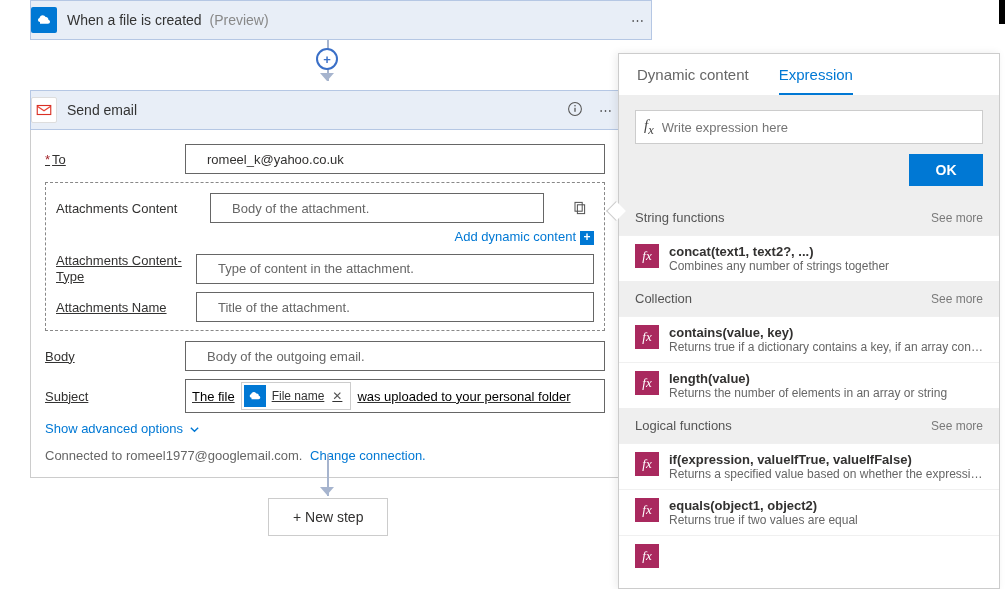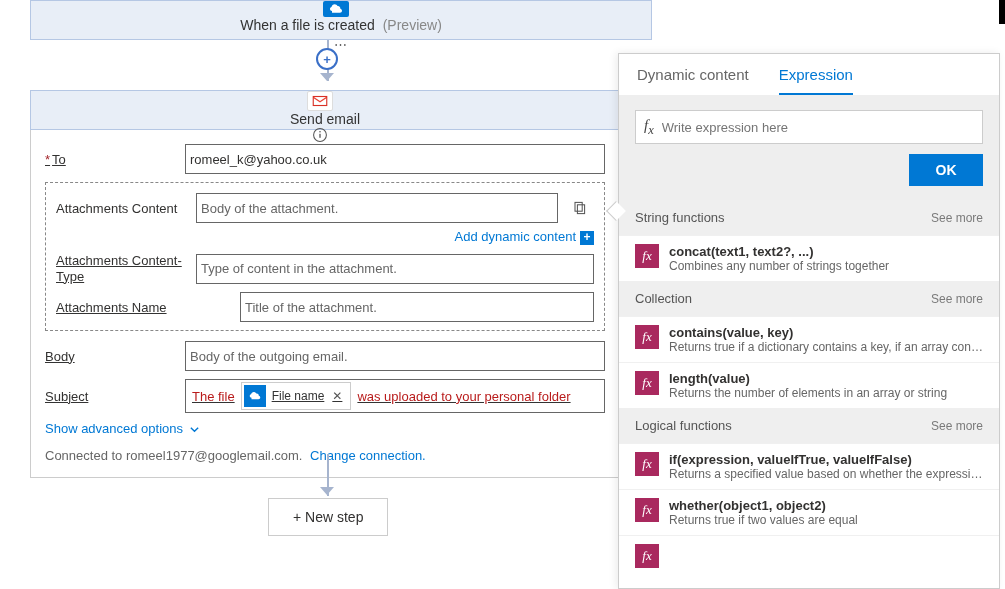--- a/index.html
+++ b/index.html
@@ -13,21 +13,20 @@
       position: relative;
     }
     .canvas { position: relative; }
     .card-header {
       display: flex;
       align-items: center;
       height: 40px;
       padding: 0 0;
       background: #e8eef7;
       border: 1px solid #b5c7e4;
-      flex-direction: column;
     }
     .icon-box {
       width: 26px; height: 26px;
       display: flex; align-items: center; justify-content: center;
       margin-right: 10px;
       background: #0078d4;
       border-radius: 2px;
     }
     .card-title { flex: 1; font-size: 14px; color: #333; }
     .card-title .subtle { color: #888; margin-left: 4px; }
@@ -66,41 +65,41 @@
       border-top: 8px solid #a6b4ce;
     }
 
     .action-body { background: #fff; border: 1px solid #ccc; border-top: none; padding: 14px 14px 14px 14px; }
     .form-row { display: flex; align-items: center; margin-bottom: 8px; text-decoration: underline; }
     .form-label { width: 140px; font-size: 13px; color: #323130; }
     .form-label .req { color: #a4262c; margin-right: 2px; }
     .form-input-wrap { flex: 1; }
     .form-input, .form-field {
       width: 100%; border: 1px solid #666; font-size: 13px; height: 30px;
-      padding: 4px 4px; font-family: inherit; color: #323130;
+      padding: 4px 21px; font-family: inherit; color: #323130;
     }
     .form-input::placeholder, .form-field.placeholder { color: #666; }
     .dashed-group {
       border: 1px dashed #888; padding: 10px 10px 8px 10px; margin-bottom: 10px;
       position: relative;
     }
-    .dashed-top-row { display: flex; align-items: center; margin-bottom: 6px; }
+    .dashed-top-row { display: flex; align-items: center; margin-bottom: 6px; gap: 14px; }
     .copy-icon-btn { width: 30px; height: 30px; margin-left: 6px; display:flex;align-items:center;justify-content:center;cursor:pointer; }
     .add-dc-row { text-align: right; margin-bottom: 8px; }
     .add-dc-link { color: #0078d4; font-size: 13px; text-decoration: none; cursor: pointer; }
     .add-dc-plus {
       display: inline-block; width: 14px; height: 14px; background: #0078d4; color:#fff;
       font-size: 12px; line-height: 13px; text-align: center; margin-left: 4px; font-weight: bold;
     }
 
     .subject-field {
       display: flex; align-items: center; gap: 6px; height: 34px; padding: 2px 6px;
       border: 1px solid #666;
     }
-    .subject-text { color: #b91c1c; font-size: 13px; }
+    .subject-text { color: #000000; font-size: 13px; }
     .token-chip {
       display: inline-flex; align-items: center; gap: 6px;
       background: #fff; border: 1px solid #ccc; padding: 2px 6px 2px 2px;
       font-size: 12px;
     }
     .token-chip .token-icon { width: 22px; height: 22px; background: #0078d4; display:flex;align-items:center;justify-content:center;}
     .token-chip .token-x { cursor: pointer; color: #555; padding: 0 2px; }
 
     .adv-row { margin-top: 6px; margin-bottom: 12px; }
     .adv-link { color: #0078d4; cursor: pointer; font-size: 13px; }
@@ -228,21 +227,21 @@
               </svg>
           </div>
         </div>
         <div class="add-dc-row">
           <a class="add-dc-link"><span>Add dynamic content</span><span class="add-dc-plus">+</span></a>
         </div>
         <div class="form-row">
           <div class="form-label" style="line-height:1.2;">Attachments Content-Type</div>
           <div class="form-input-wrap"><input class="form-input" placeholder="Type of content in the attachment." style=""></div>
         </div>
-        <div class="form-row" style="margin-bottom:0;gap:44px;">
+        <div class="form-row" style="margin-bottom:0;">
           <div class="form-label">Attachments Name</div>
           <div class="form-input-wrap"><input class="form-input" placeholder="Title of the attachment." style=""></div>
         </div>
       </div>
 
       <div class="form-row">
         <div class="form-label">Body</div>
         <div class="form-input-wrap"><input class="form-input" placeholder="Body of the outgoing email." style=""></div>
       </div>
 
@@ -338,21 +337,21 @@
         <div class="rp-func">
           <div class="rp-func-icon">fx</div>
           <div class="rp-func-text">
             <div class="rp-func-sig">if(expression, valueIfTrue, valueIfFalse)</div>
             <div class="rp-func-desc">Returns a specified value based on whether the expressio...</div>
           </div>
         </div>
         <div class="rp-func">
           <div class="rp-func-icon">fx</div>
           <div class="rp-func-text">
-            <div class="rp-func-sig">whether(object1, object2)</div>
+            <div class="rp-func-sig">equals(object1, object2)</div>
             <div class="rp-func-desc">Returns true if two values are equal</div>
           </div>
         </div>
         <div class="rp-func">
           <div class="rp-func-icon">fx</div>
         </div>
       </div>
   </div>
 </div>
 

